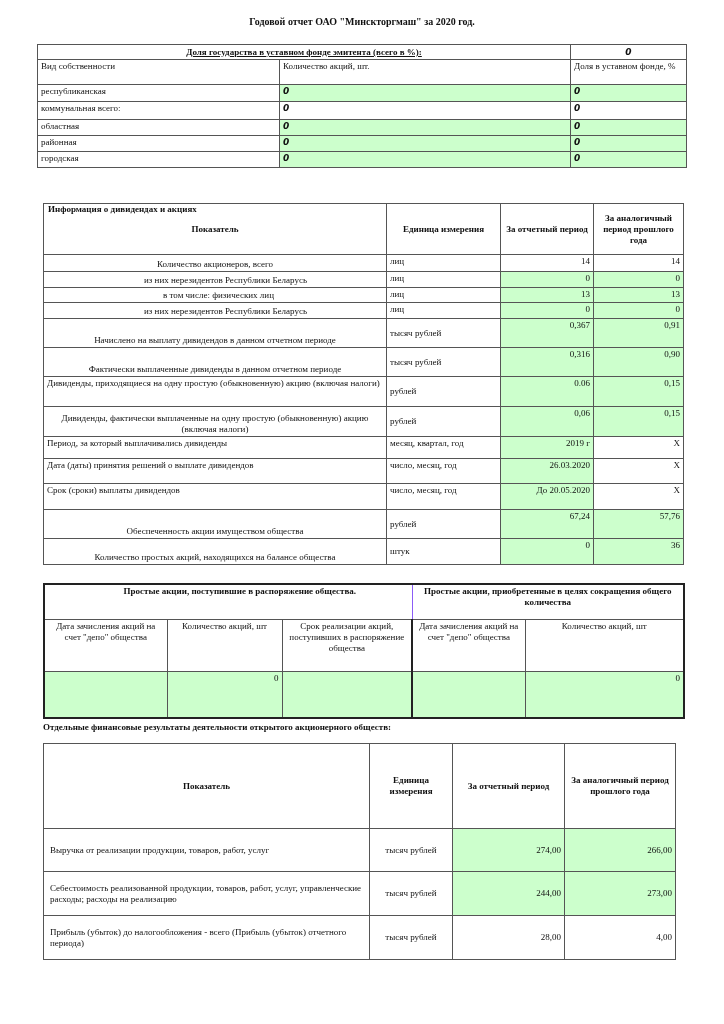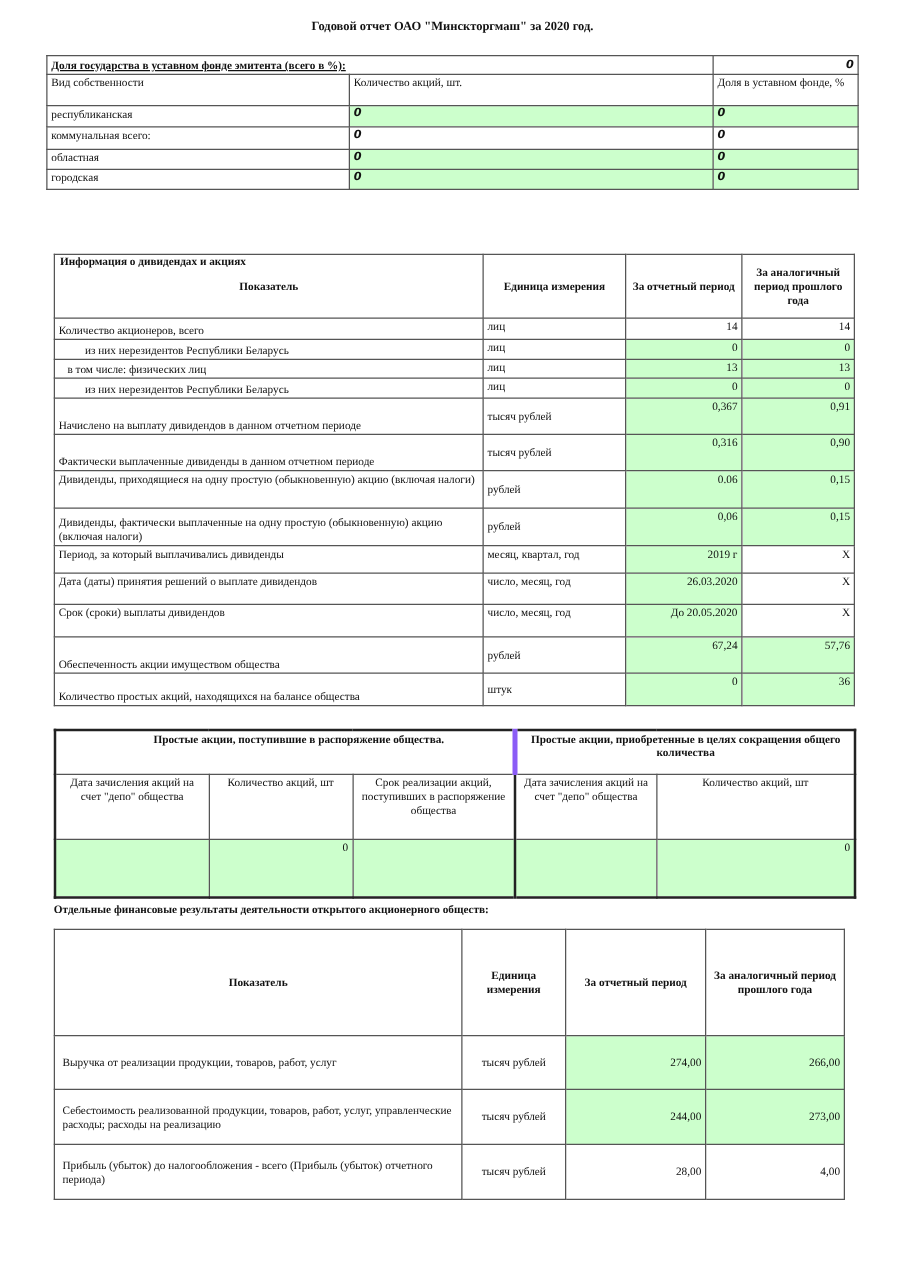--- a/index.html
+++ b/index.html
@@ -8,21 +8,21 @@
   .abs { position: absolute; box-sizing: border-box; }
   .title { top: 16px; left: 0; width: 724px; text-align: center; font-size: 10px; font-weight: bold; }
   table { border-collapse: collapse; position: absolute; table-layout: fixed; }
   td { border: 1px solid #555; box-sizing: border-box; font-size: 9px; padding: 1px 3px;
        vertical-align: top; line-height: 11px; overflow: hidden; }
   .g { background: #ccffcc; }
   .b { font-weight: bold; }
   .r { text-align: right; }
   .c { text-align: center; }
   .vm { vertical-align: middle; }
-  .vb { vertical-align: bottom; }
+  .vb { vertical-align: bottom; text-align: center; }
   .it { font-family: "DejaVu Sans", sans-serif; font-style: italic; font-weight: bold; font-size: 9px; }
   .sec { font-size: 9px; font-weight: bold; }
   .ind1 { padding-left: 10px; }
   .ind2 { padding-left: 24px; margin-top: 20px; }
   .hdr { font-weight: bold; text-align: center; vertical-align: middle; }
 </style>
 </head>
 <body>
 
 <div class="abs title">Годовой отчет ОАО "Минскторгмаш" за 2020 год.</div>
@@ -52,20 +52,25 @@
     <td>коммунальная всего:</td>
     <td class="it">0</td>
     <td class="it">0</td>
   </tr>
   <tr style="height:16px">
     <td>областная</td>
     <td class="g it">0</td>
     <td class="g it">0</td>
   </tr>
   <tr style="height:16px">
+    <td>районная</td>
+    <td class="g it">0</td>
+    <td class="g it">0</td>
+  </tr>
+  <tr style="height:16px">
     <td>городская</td>
     <td class="g it">0</td>
     <td class="g it">0</td>
   </tr>
 </tbody>
   </table>
 
 <div class="abs sec" style="left:48px; top:204px;">Информация о дивидендах и акциях</div>
 
 <table style="left:43px; top:203px; width:640px;">
@@ -166,21 +171,21 @@
 <table style="left:43px; top:583px; width:640px; border:2px solid #222;">
   <colgroup>
       <col style="width:123px">
       <col style="width:115px">
       <col style="width:130px">
       <col style="width:113px">
       <col style="width:159px">
     </colgroup>
   <tbody>
       <tr style="height:35px">
-    <td colspan="3" class="b c" style="border-right:4px solid #8b5cf6;padding-left:26px;">Простые акции, поступившие в распоряжение общества.</td>
+    <td colspan="3" class="b c" style="border-right:1px solid #8b5cf6;padding-left:26px;">Простые акции, поступившие в распоряжение общества.</td>
     <td colspan="2" class="b c">Простые акции, приобретенные в целях сокращения общего количества</td>
   </tr>
   <tr style="height:52px">
     <td class="c">Дата зачисления  акций на счет "депо" общества</td>
     <td class="c">Количество акций, шт</td>
     <td class="c" style="border-right:2px solid #222;">Срок реализации акций, поступивших в распоряжение общества</td>
     <td class="c">Дата зачисления акций на счет "депо" общества</td>
     <td class="c">Количество акций, шт</td>
   </tr>
   <tr style="height:47px">

